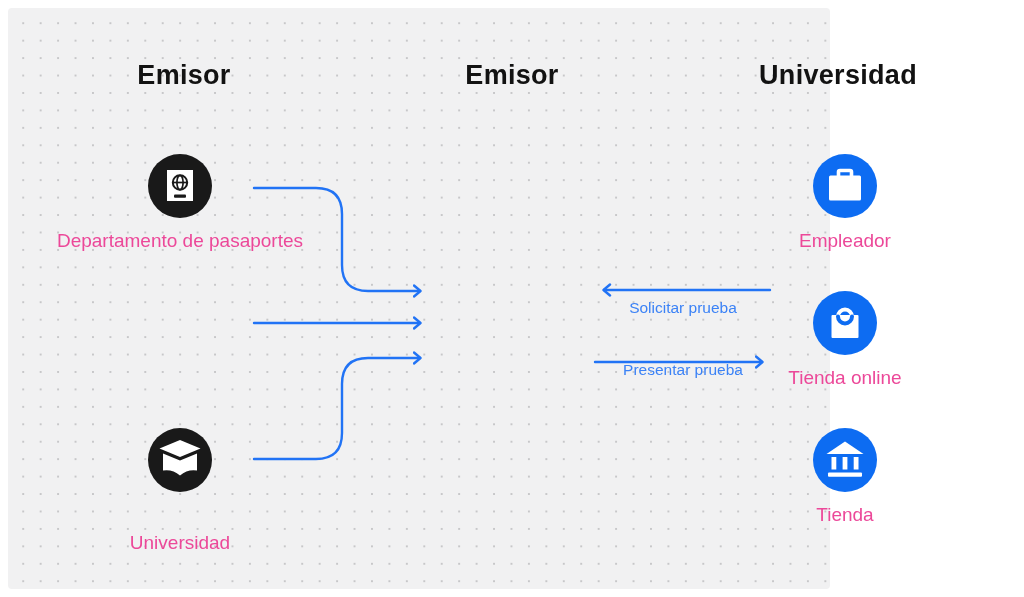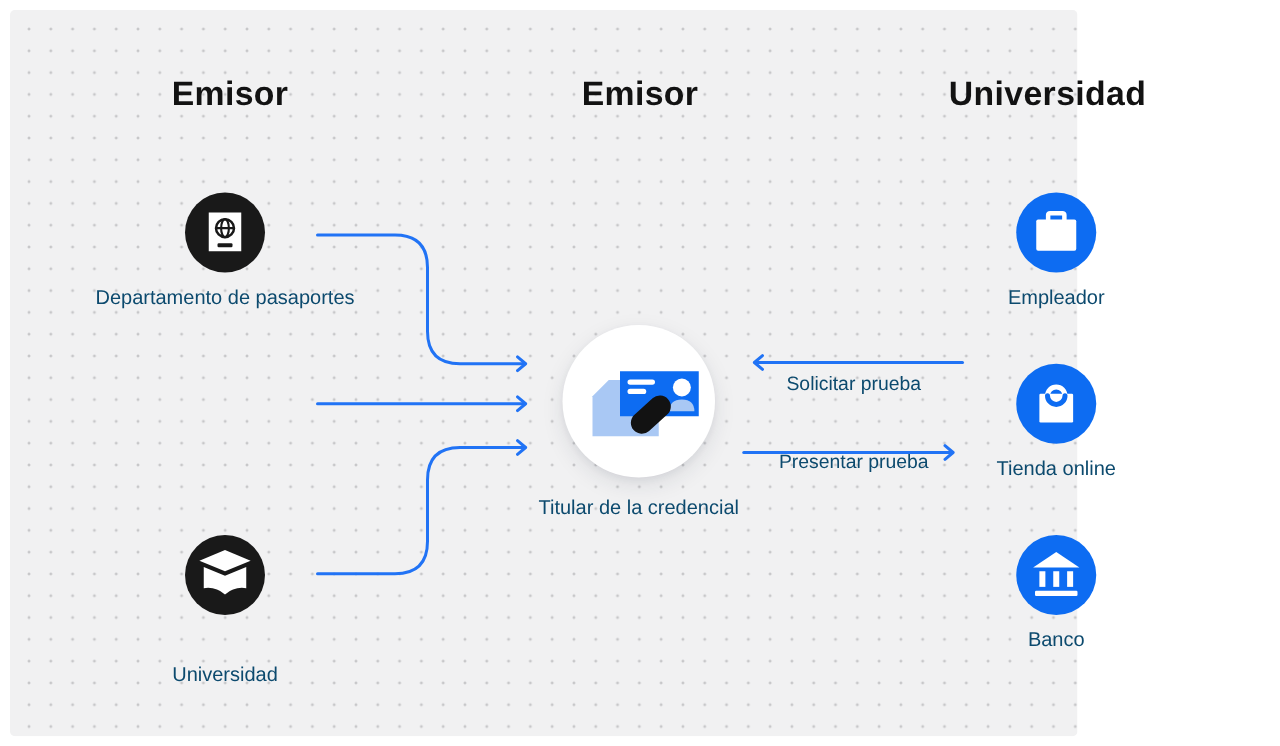--- a/index.html
+++ b/index.html
@@ -6,21 +6,20 @@
   body{
     width:1024px;height:597px;
     font-family:"Liberation Sans", sans-serif;
     background:#ffffff;
     overflow:hidden;
   }
   .frame{
     position:relative;
     width:838px;height:597px;
     background:#ffffff;
-    padding-left:32px;
   }
   .canvas{
     position:absolute;
     left:8px;top:8px;right:8px;bottom:8px;
     background-color:#f1f1f2;
     background-image:radial-gradient(circle,#c7c7c9 1.05px, rgba(0,0,0,0) 1.35px);
     background-size:17.45px 17.45px;
     background-position:6.5px 6.5px;
     border-radius:4px;
   }
@@ -49,31 +48,31 @@
   }
   .circle.dark{background:#191919;}
   .circle.blue{background:#0d6cf2;}
   .circle.holder{
     width:122px;height:122px;
     background:#ffffff;
     box-shadow:0 6px 18px rgba(30,40,60,.10), 0 2px 6px rgba(30,40,60,.06);
   }
   .node-label{
     margin-top:12px;
-    font-size:16px;
-    color:#0c4a6e;
+    font-size:19px;
+    color:#ec4899;
     white-space:nowrap;
     text-align:center;
   }
   .holder-label{margin-top:16px;}
   .flow-label{
     position:absolute;
     transform:translateX(-50%);
     font-size:15.5px;
-    color:#0c4a6e;
+    color:#3b82f6;
     white-space:nowrap;
   }
   svg.arrows{position:absolute;inset:0;pointer-events:none;}
 </style>
 </head>
 <body>
 
 <div class="frame">
   <div class="canvas"></div>
 
@@ -118,34 +117,20 @@
     <div class="node" style="left:50px;top:428px;gap:28px;">
       <div class="circle dark">
         <svg width="64" height="64" viewBox="0 0 64 64">
           <path d="M 32,12 L 52.5,20.5 L 32,29 L 11.5,20.5 Z" fill="#ffffff"></path>
           <path d="M 15,25.5 L 32,32.5 L 49,25.5 L 49,42.5 Q 39.5,41 32,47.5 Q 24.5,41 15,42.5 Z" fill="#ffffff"></path>
         </svg>
       </div>
       <div class="node-label">Universidad</div>
     </div>
 
-    <div class="node" style="left:381px;top:260px;">
-      <div class="circle holder">
-        <svg width="122" height="122" viewBox="0 0 122 122">
-          <path d="M 37,44 L 77,44 L 77,89 L 24,89 L 24,57 Z" fill="#a9c8f4"></path>
-          <rect x="46" y="37" width="63" height="36" fill="#0d6cf2"></rect>
-          <rect x="52" y="43.5" width="22" height="4.2" rx="2.1" fill="#ffffff"></rect>
-          <rect x="52" y="51" width="15" height="4.2" rx="2.1" fill="#ffffff"></rect>
-          <circle cx="95.5" cy="50" r="7.2" fill="#ffffff"></circle>
-          <path d="M 85.5,69 Q 85.5,59.5 95.5,59.5 Q 105.5,59.5 105.5,69 Z" fill="#a9c8f4"></path>
-          <rect x="52" y="63" width="37" height="17.5" rx="8.75" fill="#121212" transform="rotate(-42 70.5 71.5)"></rect>
-        </svg>
-      </div>
-      <div class="node-label holder-label">Titular de la credencial</div>
-    </div>
 
     <div class="node" style="left:715px;top:154px;">
       <div class="circle blue">
         <svg width="64" height="64" viewBox="0 0 64 64">
           <rect x="25.5" y="16.5" width="13" height="10" rx="1.5" fill="none" stroke="#ffffff" stroke-width="3.6"></rect>
           <rect x="16" y="21.5" width="32" height="25" rx="1.5" fill="#ffffff"></rect>
         </svg>
       </div>
       <div class="node-label">Empleador</div>
     </div>
@@ -164,17 +149,17 @@
     <div class="node" style="left:715px;top:428px;">
       <div class="circle blue">
         <svg width="64" height="64" viewBox="0 0 64 64">
           <path d="M 32,13.5 L 50.5,26 L 13.5,26 Z" fill="#ffffff"></path>
           <rect x="18.5" y="29" width="4.8" height="12.5" fill="#ffffff"></rect>
           <rect x="29.6" y="29" width="4.8" height="12.5" fill="#ffffff"></rect>
           <rect x="40.7" y="29" width="4.8" height="12.5" fill="#ffffff"></rect>
           <rect x="15" y="44.5" width="34" height="4.2" rx="1" fill="#ffffff"></rect>
         </svg>
       </div>
-      <div class="node-label">Banco</div>
+      <div class="node-label">Tienda</div>
     </div>
 
   </div>
 </div>
 
 </body></html>

